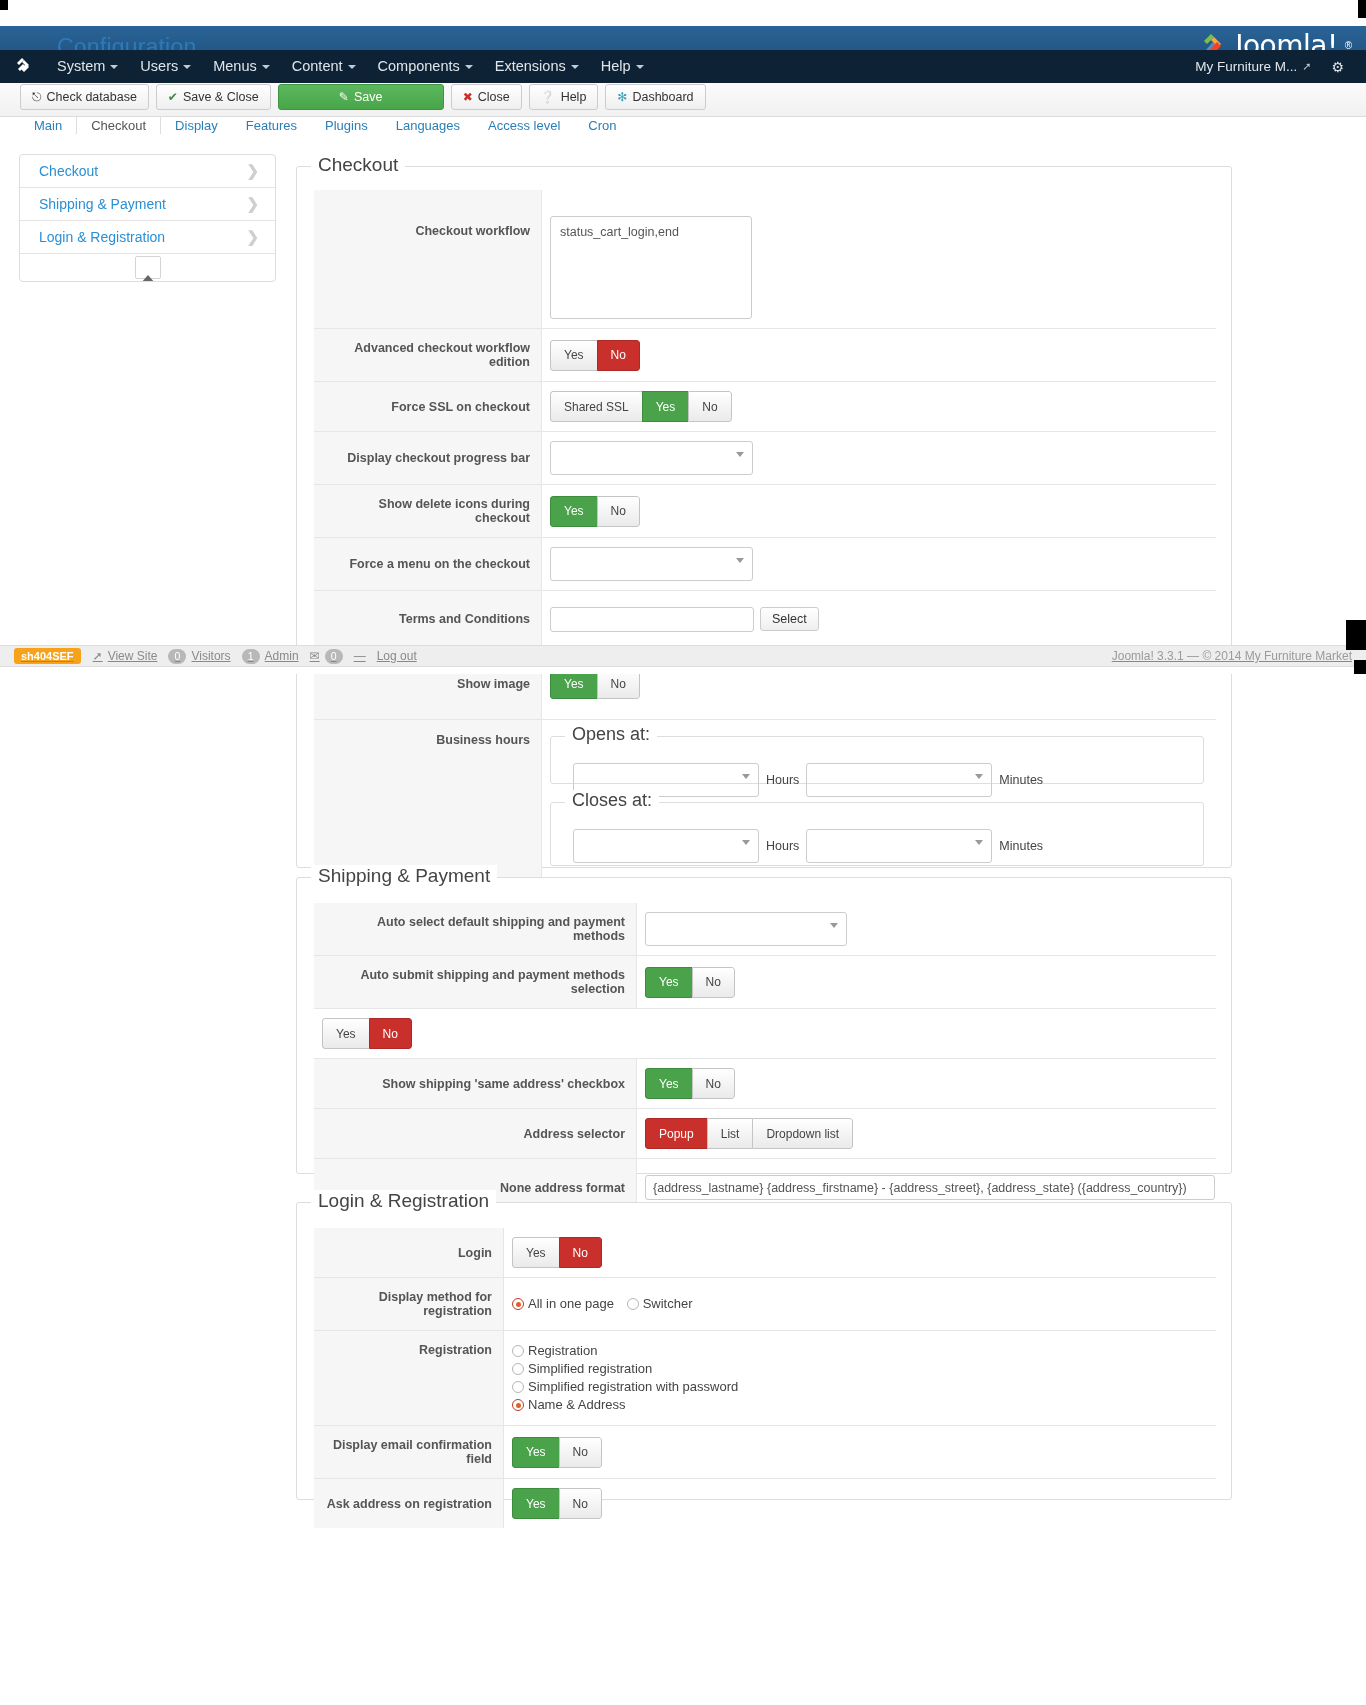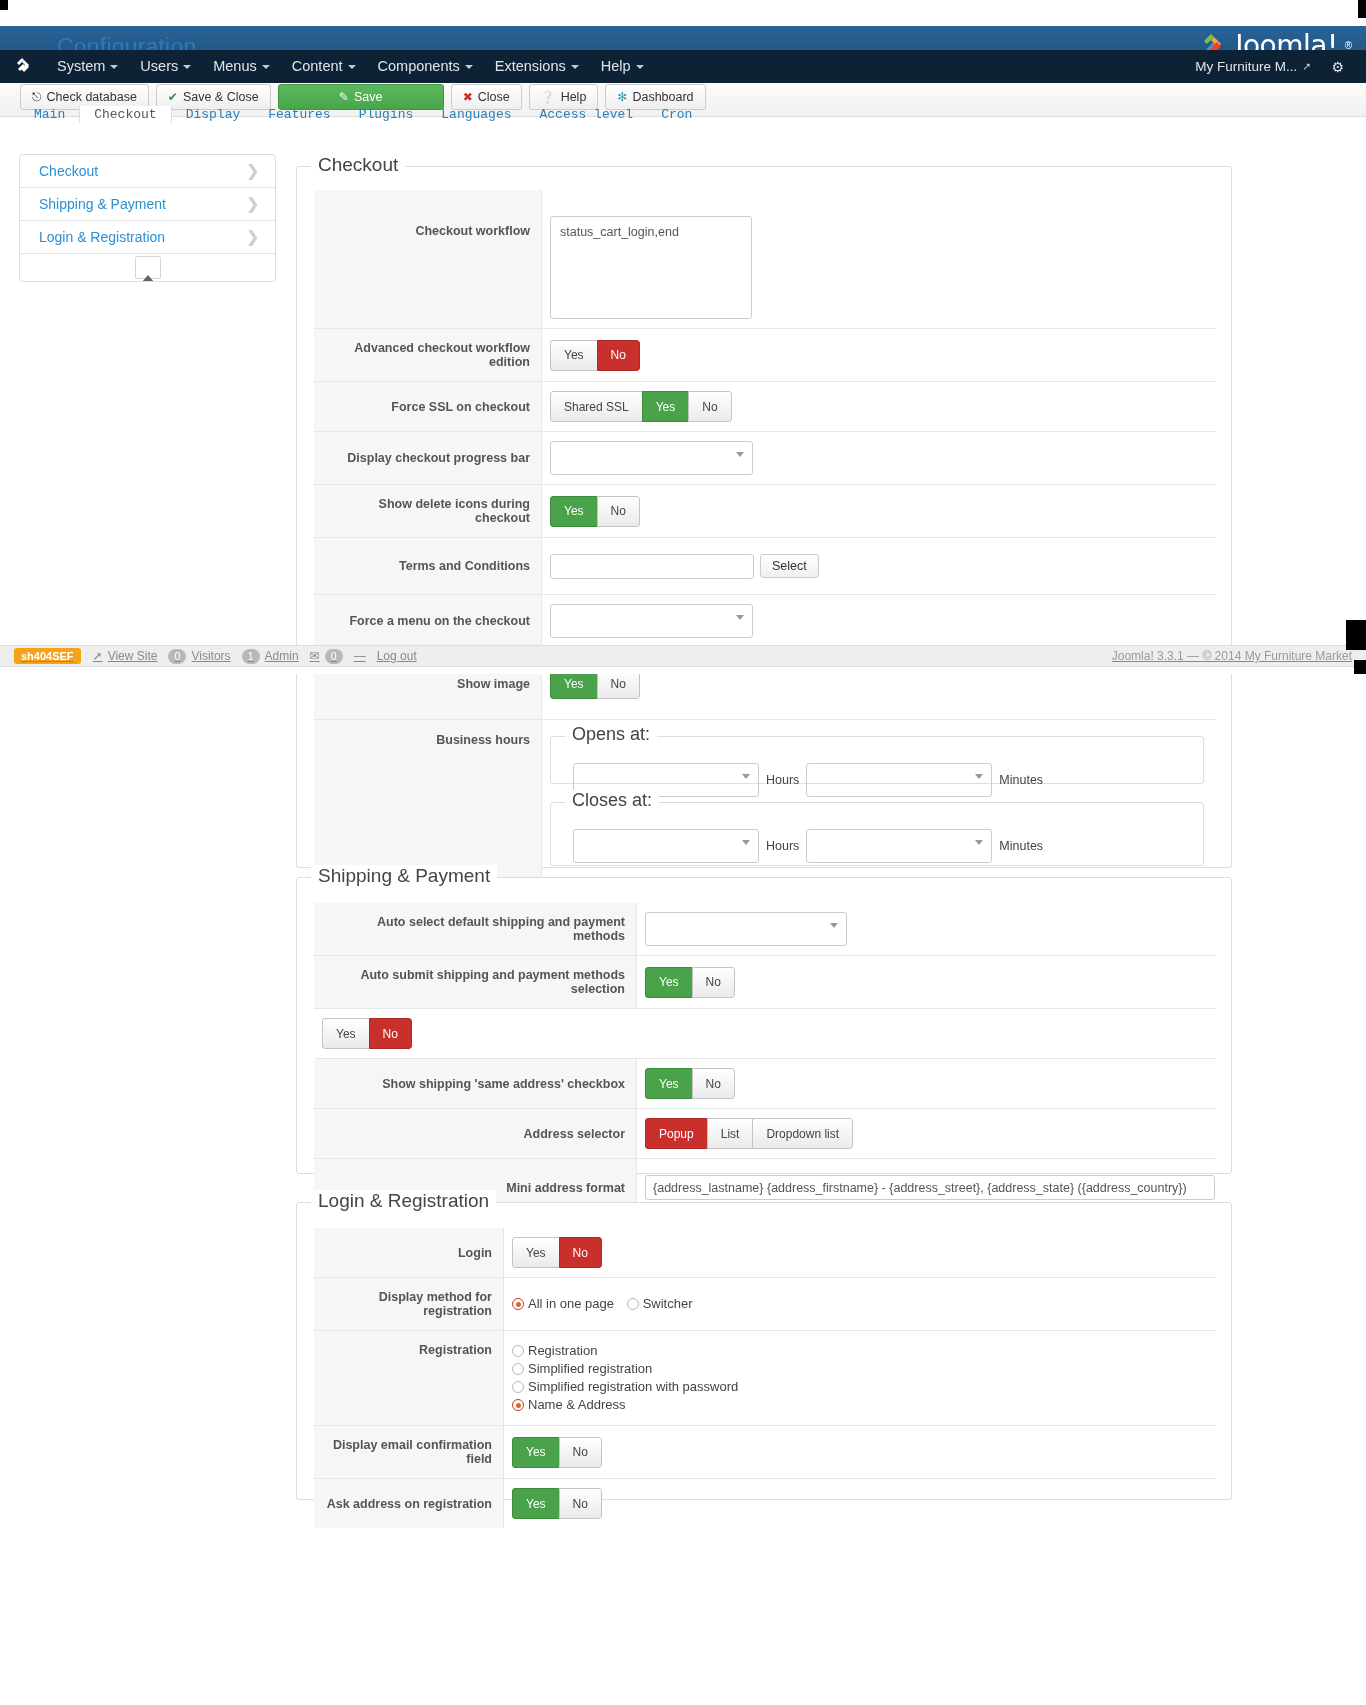--- a/index.html
+++ b/index.html
@@ -77,22 +77,22 @@
     width:166px; justify-content:center;
   }
   .btn .ic { font-size:12px; line-height:1; }
   .btn .ic.check { color:#468847; }
   .btn .ic.red { color:#c9302c; }
   .btn .ic.blue { color:#2a7fb8; }
   .btn .ic.teal { color:#3a9cb5; }
 
   
   .tabs {
-    position:absolute; left:20px; top:106px; height:17px; width:1330px;
-    overflow:hidden; display:flex; align-items:flex-end;font-family:Liberation Mono, monospace;
+    position:absolute; left:20px; top:117px; height:17px; width:1330px;
+    overflow:hidden; display:flex; align-items:flex-end;
   }
   .tab {
     font-size:13px; color:#2a7fb8; padding:0 14px; line-height:17px;
     white-space:nowrap; cursor:pointer;
   }
   .tab.active { color:#555; border-left:1px solid #ddd; border-right:1px solid #ddd; background:#fff; }
 
   
   .side-panel {
     position:absolute; left:19px; top:154px; width:257px;
@@ -364,35 +364,35 @@
       <div class="lbl" style="width:228px; align-items:center;">Show delete icons during checkout</div>
       <div class="val" style="align-items:center; min-height:40px;">
         <div class="btngroup">
           <span class="tgl on-green">Yes</span>
           <span class="tgl">No</span>
         </div>
       </div>
     </div>
 
     <div class="row">
-      <div class="lbl" style="width:228px; align-items:center; min-height:56px;">Terms and Conditions</div>
-      <div class="val" style="align-items:center; min-height:56px; gap:6px;">
-        <input class="txt" style="width: 204px;" value="">
-        <span class="btn" style="height:24px;">Select</span>
-      </div>
-    </div>
-
-    <div class="row">
       <div class="lbl" style="width:228px; align-items:center;">Force a menu on the checkout</div>
       <div class="val" style="align-items:center; min-height:39px;">
         <span class="selwrap">
           <select class="sel" style="width:203px;">
             <option>None</option>
           </select>
         </span>
+      </div>
+    </div>
+
+    <div class="row">
+      <div class="lbl" style="width:228px; align-items:center; min-height:56px;">Terms and Conditions</div>
+      <div class="val" style="align-items:center; min-height:56px; gap:6px;">
+        <input class="txt" style="width: 204px;" value="">
+        <span class="btn" style="height:24px;">Select</span>
       </div>
     </div>
 
     <div class="row">
       <div class="lbl" style="width:228px; align-items:center; min-height:71px;">Show image</div>
       <div class="val" style="align-items:center; min-height:71px;">
         <div class="btngroup">
           <span class="tgl on-green">Yes</span>
           <span class="tgl">No</span>
         </div>
@@ -495,21 +495,21 @@
       <div class="val" style="align-items:center; min-height:41px;">
         <div class="btngroup">
           <span class="tgl on-red">Popup</span>
           <span class="tgl">List</span>
           <span class="tgl">Dropdown list</span>
         </div>
       </div>
     </div>
 
     <div class="row">
-      <div class="lbl" style="width:323px; align-items:center; min-height:57px;">Mini address format</div>
+      <div class="lbl" style="width:323px; align-items:center; min-height:57px;">None address format</div>
       <div class="val" style="align-items:center; min-height:57px;">
         <input class="txt" style="width: 570px;" value="{address_lastname} {address_firstname} - {address_street}, {address_state} ({address_country})">
       </div>
     </div>
 
   </div>
 </div>
 
 <div class="panel" style="left:296px; top:1202px; width:936px; height:298px;">
   <div class="legend">Login &amp; Registration</div>

